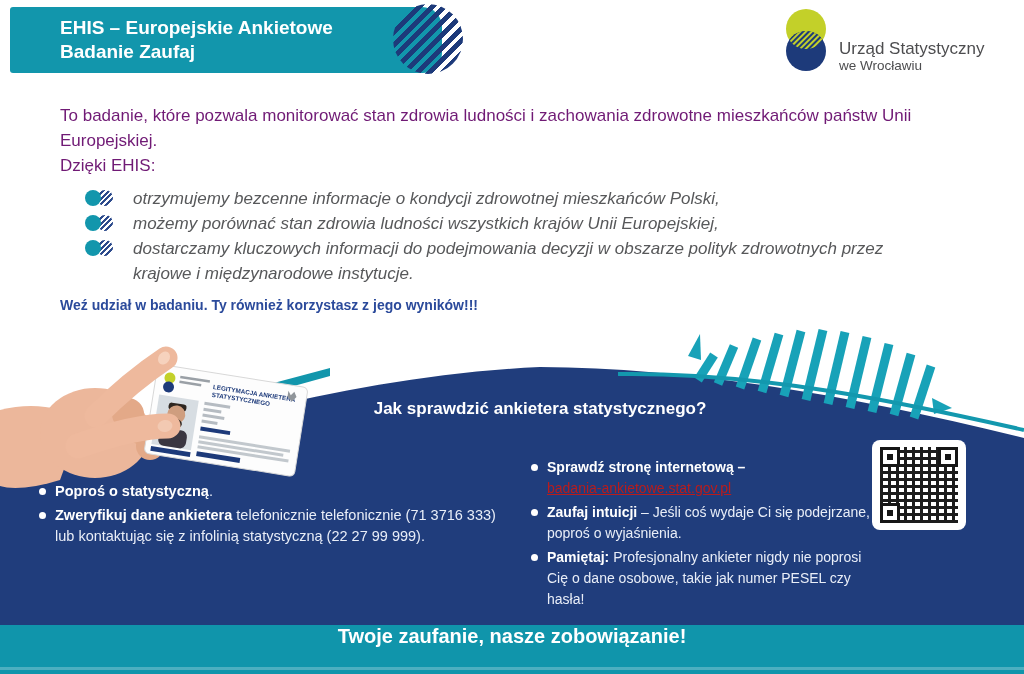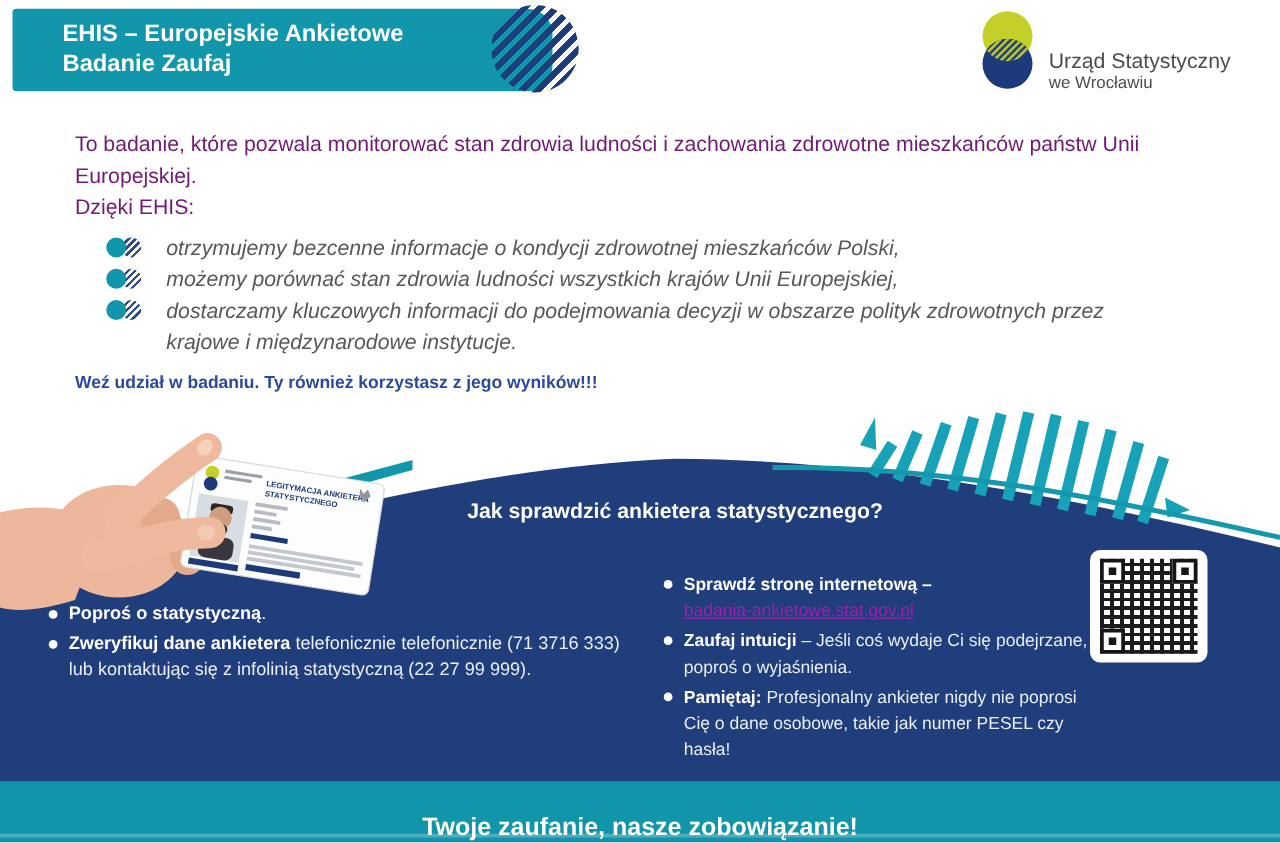--- a/index.html
+++ b/index.html
@@ -5,21 +5,21 @@
   html,body { margin:0; padding:0; }
   .poster {
     position:relative; width:1024px; height:674px; background:#ffffff;
     overflow:hidden; font-family:"Liberation Sans","DejaVu Sans",sans-serif;
   }
 
   
   .banner {
     position:absolute; left:10px; top:7px; width:432px; height:66px;
     background:#1296ac; border-radius:3px 20px 20px 3px;
-    display:flex; align-items:center; padding-left:40px; box-sizing:border-box; z-index:5;
+    display:flex; align-items:center; padding-left:50px; box-sizing:border-box; z-index:5;
   }
   .banner-title { color:#fff; font-weight:bold; font-size:19px; line-height:24px; }
   .banner-circle {
     position:absolute; left:393px; top:4px; width:70px; height:70px; border-radius:50%;
     background:repeating-linear-gradient(135deg,#1d3a7a 0 5px,rgba(0,0,0,0) 5px 9px);
     z-index:6;
   }
 
   
   .logo-wrap { position:absolute; left:783px; top:8px; z-index:5; display:flex;align-items:flex-end; }
@@ -50,36 +50,36 @@
   
   .verify-heading { position:absolute; left:0; top:399px; width:1024px; text-align:center;
     color:#ffffff; font-weight:bold; font-size:17px; z-index:3;padding-left:28px; }
   .col { position:absolute; z-index:3; list-style:none; margin:1px; padding:0; }
   .col li { position:relative; padding-left:16px; margin-bottom:3px;
             color:#e9eef8; line-height:21px; }
   .col .dot { position:absolute; left:0; top:7px; width:7px; height:7px; border-radius:50%; background:#ffffff; }
   .col b { color:#ffffff; }
   .col-left  { left:38px; top:480px; width:478px; font-size:14.5px; }
   .col-right { left:530px; top:456px; width:348px; font-size:14px; }
-  .col a.weblink { color:#a21caf; text-decoration:underline; }
+  .col a.weblink { color:#b91c1c; text-decoration:underline; }
 
   
   .qr-card { position:absolute; left:872px; top:440px; width:94px; height:90px;
     background:#ffffff; border-radius:8px; z-index:3; }
   .qr-pattern { position:absolute; left:8px; top:7px; right:8px; bottom:7px; background-color:#fff;
     background-image:
       repeating-linear-gradient(0deg,#1c1c1c 0 3px,rgba(0,0,0,0) 3px 7px),
       repeating-linear-gradient(90deg,#1c1c1c 0 3px,rgba(0,0,0,0) 3px 8px); }
   .qr-f { position:absolute; width:20px; height:20px; border:3px solid #161616; background:#fff; box-sizing:border-box; }
   .qr-f::after { content:""; position:absolute; left:4px; top:4px; width:6px; height:6px; background:#161616; }
   .qr-tl { left:0; top:0; } .qr-tr { right:0; top:0; } .qr-bl { left:0; bottom:0; }
 
   
   .footer-bar { position:absolute; left:0; top:625px; width:1024px; height:49px;
-    background:#1095ab; z-index:4; display:flex; align-items:flex-end; justify-content:center; }
+    background:#1095ab; z-index:4; display:flex; align-items:flex-start; justify-content:center; }
   .footer-bar::after { content:""; position:absolute; left:0; right:0; bottom:4px; height:3px;
     background:rgba(255,255,255,0.25); }
   .footer-text { color:#ffffff; font-weight:bold; font-size:20px; }
 </style>
 </head>
 <body>
 
 <div class="poster">
 
   <svg class="wave-svg" viewBox="0 0 1024 674" aria-hidden="true">

